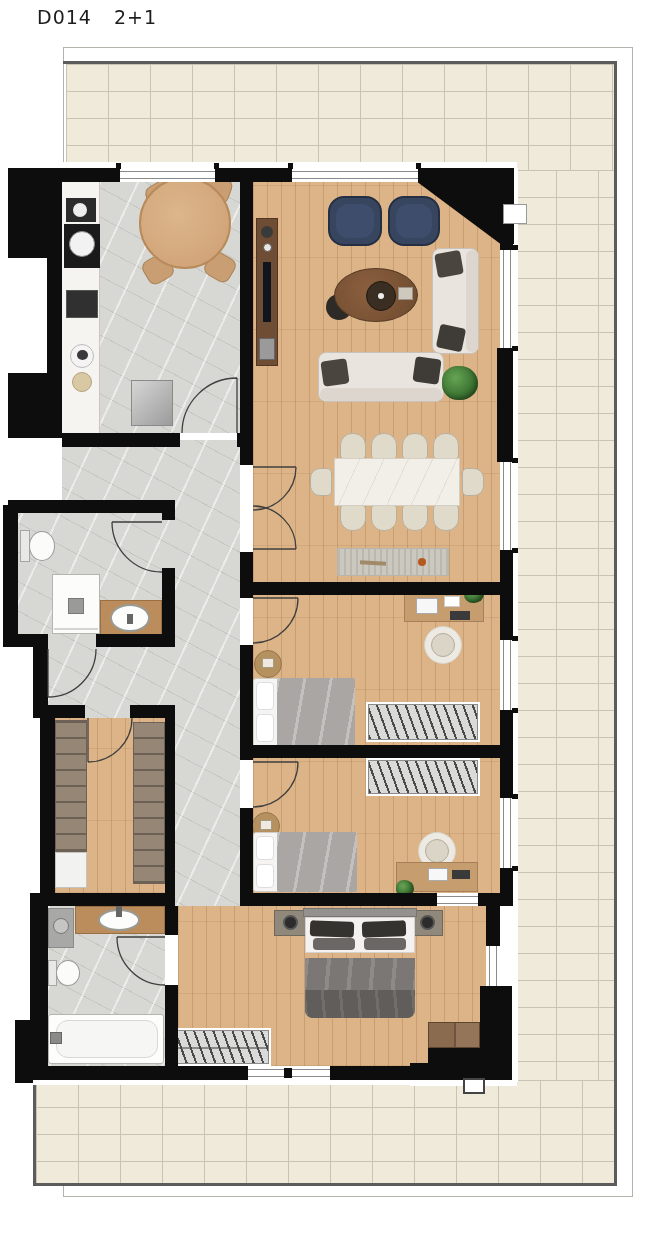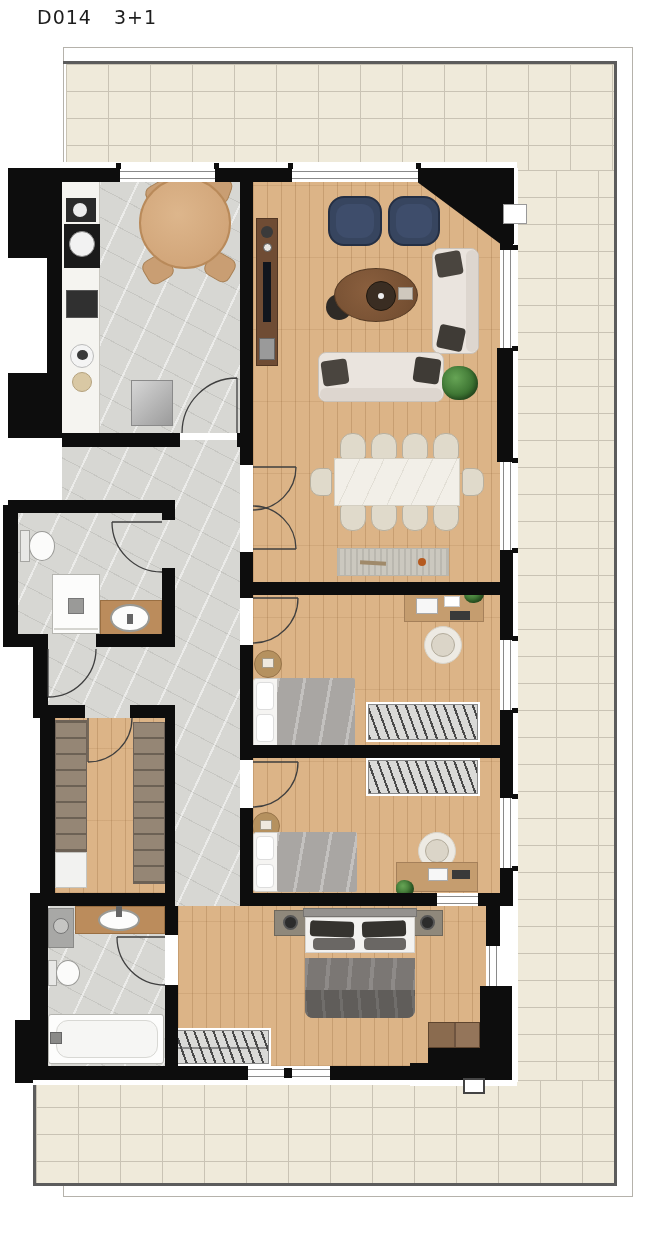--- a/index.html
+++ b/index.html
@@ -21,21 +21,21 @@
   .chairc{border-radius:50%;background:#dbd5c8;border:1px solid #b3ac9c}
   .dchair{background:#e0dacb;border:1px solid #b8b09f}
   .wht{background:#fff}
 </style>
 </head>
 <body>
 
 <div id="stage">
 
   <div class="title">
-    <span>D014</span><span>3+1</span>
+    <span>D014</span><span>2+1</span>
   </div>
 
   <div class="a" style="left:63px;top:47px;width:570px;height:1150px;border:1px solid #b5b2ab"></div>
   <div class="a" style="left:63px;top:61px;width:554px;height:3px;background:#5c5c5c"></div>
   <div class="a" style="left:614px;top:61px;width:3px;height:1125px;background:#5c5c5c"></div>
   <div class="a" style="left:33px;top:1183px;width:584px;height:3px;background:#5c5c5c"></div>
   <div class="a" style="left:33px;top:1078px;width:3px;height:108px;background:#5c5c5c"></div>
 
   <div class="a tile" style="left:66px;top:64px;width:548px;height:106px"></div>
   <div class="a tile" style="left:514px;top:170px;width:100px;height:1013px"></div>

